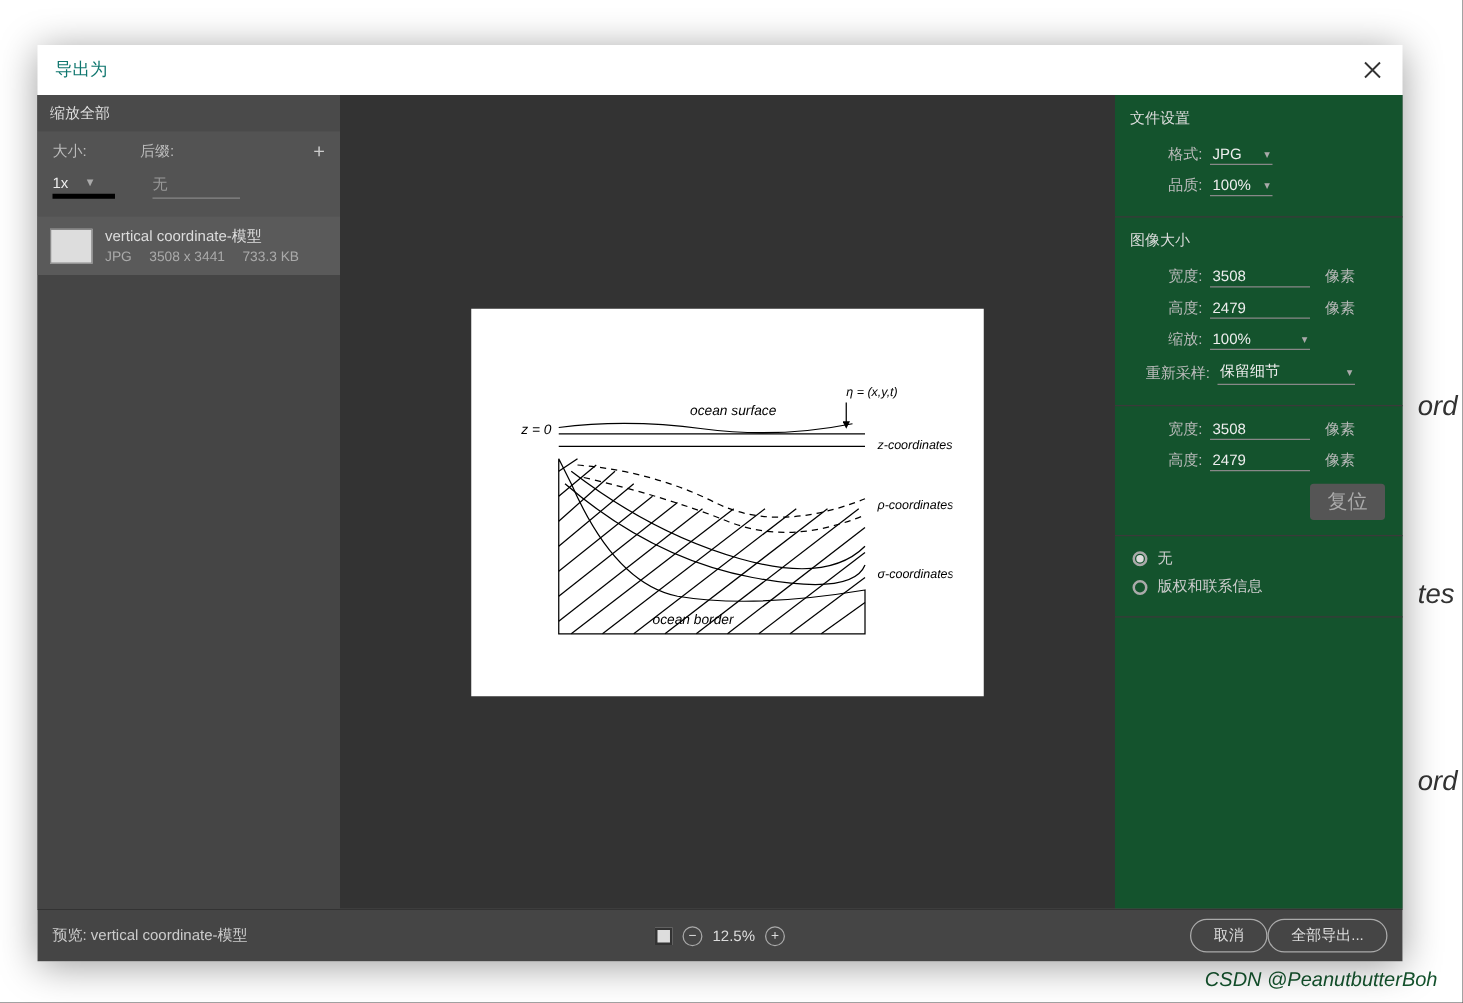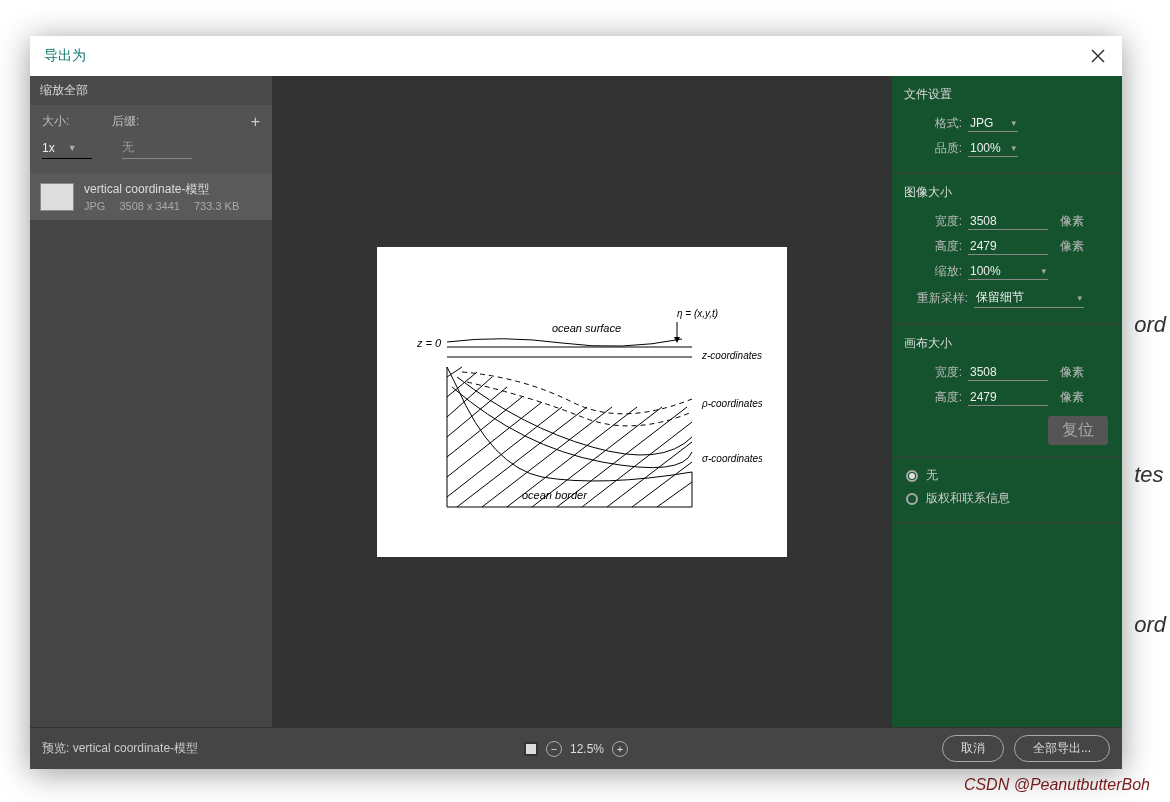--- a/index.html
+++ b/index.html
@@ -1,30 +1,30 @@
 <!DOCTYPE html>
 <html><head>
 <meta charset="utf-8">
 <style>
 * { box-sizing: border-box; margin: 0; padding: 0; font-family: "Microsoft YaHei", sans-serif; }
 body { background: #fff; width: 1170px; height: 802px; position: relative; overflow: hidden; }
 .bg-text { position: absolute; right: 0; top: 0; font-style: italic; font-size: 22px; color: #333; line-height: 150px; padding-right: 4px; }
-.watermark { position: absolute; bottom: 8px; right: 20px; font-size: 16px; font-style: italic; color: #7f1d1d; }
+.watermark { position: absolute; bottom: 8px; right: 20px; font-size: 16px; font-style: italic; color: #14532d; }
 .dialog { position: absolute; left: 30px; top: 36px; width: 1092px; height: 733px; background: #fff; box-shadow: 0 4px 30px rgba(0,0,0,0.4); display: flex; flex-direction: column; }
 .titlebar { height: 40px; display: flex; align-items: center; justify-content: space-between; padding: 0 14px; font-size: 14px; color: #0f766e; }
 .close-x { cursor: pointer; width: 20px; height: 20px; display:flex; align-items:center; justify-content:center; }
 .body { flex: 1; display: flex; background: #454545; }
 .left { width: 242px; background: #454545; display: flex; flex-direction: column; }
 .section-header { color: #ddd; font-size: 12px; padding: 6px 10px; background: #4a4a4a; }
 .scale-box { background: #535353; margin: 0; padding: 8px 12px 14px 12px; }
 .scale-row { display: flex; align-items: flex-start; gap: 20px; }
 .scale-label { color: #bbb; font-size: 12px; width: 50px; }
 .plus { color: #ccc; font-size: 16px; margin-left: auto; cursor: pointer; }
 .scale-inputs { display: flex; gap: 30px; margin-top: 6px; }
-.sel-input { color: #eee; font-size: 12px; border-bottom: 1px solid #000000; padding: 2px 0; min-width: 50px; display:flex; align-items:center; gap:9px; }
+.sel-input { color: #eee; font-size: 12px; border-bottom: 4px solid #000000; padding: 2px 0; min-width: 50px; display:flex; align-items:center; gap:9px; }
 .sel-input .chev { font-size: 9px; color:#aaa;}
 .txt-input { color: #999; font-size: 12px; border-bottom: 1px solid #888; padding: 2px 0; min-width: 70px; }
 .asset-item { display: flex; padding: 8px 10px; background: #5a5a5a; gap: 10px; align-items:center; }
 .asset-item.selected { background: #5a5a5a; }
 .thumb { width: 34px; height: 28px; background: #ddd; border:1px solid #888; }
 .asset-info { flex:1; color:#ddd; font-size:12px; }
 .asset-meta { color:#aaa; font-size:11px; display:flex; gap:14px; margin-top:2px;}
 .center { flex: 1; background: #333; display: flex; align-items:center; justify-content:center; position:relative; }
 .preview { width: 410px; height: 310px; background:#fff; display:flex; align-items:center; justify-content:center; }
 .preview svg { width: 360px; height: 250px; }
@@ -42,21 +42,21 @@
 .radio { width:12px; height:12px; border-radius:50%; border:2px solid #aaa; display:inline-flex; align-items:center; justify-content:center;}
 .radio.checked::after{content:"";width:6px;height:6px;background:#ddd;border-radius:50%;}
 .checkbox { width:13px; height:13px; border:1px solid #aaa; display:inline-flex; align-items:center; justify-content:center; font-size:10px; color:#333;}
 .checkbox.checked{background:#ddd;}
 .link { color:#7ab7e8; text-decoration:underline; cursor:pointer;}
 .r-footer { padding:10px 12px; color:#bbb; }
 .footer { height: 42px; background:#454545; display:flex; align-items:center; padding:0 12px; border-top:1px solid #333;}
 .preview-label { color:#ccc; font-size:12px;text-align:right; }
 .zoom-ctrl { position:absolute; left:50%; transform:translateX(-50%); display:flex; align-items:center; gap:8px; color:#ddd; font-size:12px;}
 .zoom-btn { width:16px; height:16px; border-radius:50%; border:1px solid #aaa; display:flex; align-items:center; justify-content:center; font-size:11px; cursor:pointer; color:#ddd;}
-.ft-btns { margin-left:auto; display:flex; gap:10px; }
+.ft-btns { margin-left:auto; display:flex; }
 .btn { background:transparent; border:1px solid #aaa; color:#ddd; padding:4px 18px; border-radius:14px; font-size:12px; cursor:pointer;}
 .icon-sq { width:14px; height:14px; background:#ddd; border:2px solid #333; display:inline-block;}
 </style>
 </head>
 <body>
 
 <div class="bg-text">
   <div style="margin-top:250px">ord</div>
   <div>tes</div>
   <div>ord</div>
@@ -191,21 +191,20 @@
         <div class="r-row">
             <span class="r-label" style="width:62px">重新采样:</span>
             <span class="r-val" style="min-width:110px">
               <span>保留细节</span>
               <span class="chev">▾</span>
             </span>
           </div>
       </div>
 
       <div class="r-section">
-        <div class="r-title">画布大小</div>
         <div class="r-row">
             <span class="r-label">宽度:</span>
             <span class="r-val">3508</span>
             <span class="r-unit">像素</span>
           </div>
         <div class="r-row">
             <span class="r-label">高度:</span>
             <span class="r-val">2479</span>
             <span class="r-unit">像素</span>
           </div>

